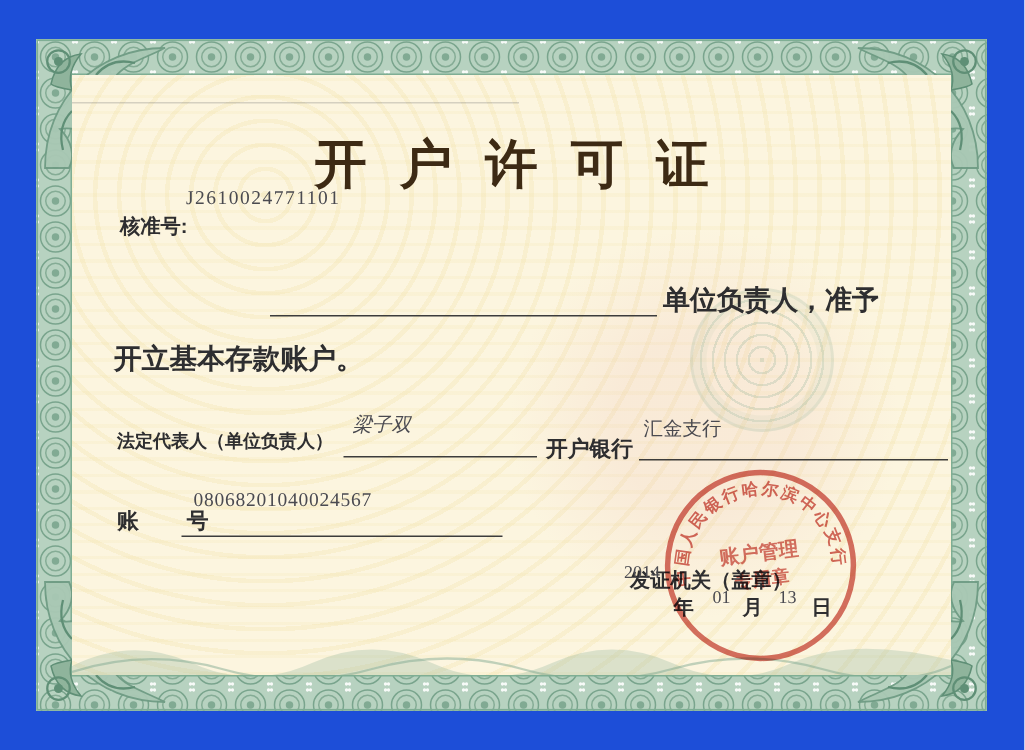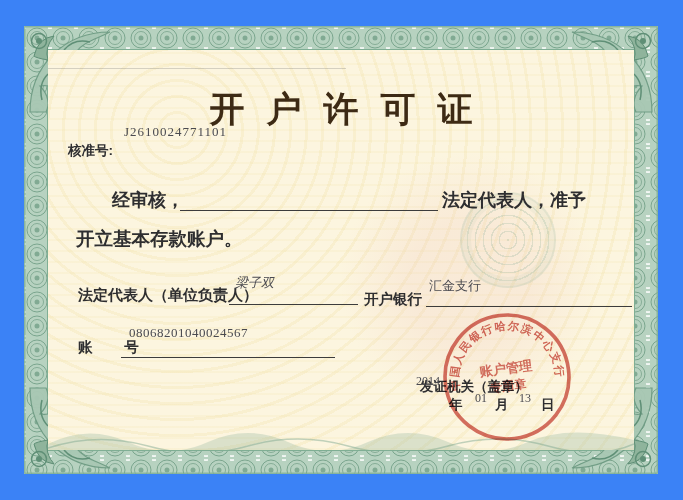--- a/index.html
+++ b/index.html
@@ -1,51 +1,51 @@
 <!DOCTYPE html>
 <html><head>
 <meta charset="utf-8">
 <style>
   html,body{margin:0;padding:0;background:#ffffff;}
-  .page{position:relative;width:683px;height:500px;background:#3b82f6;overflow:hidden;
+  .page{position:relative;width:683px;height:500px;background:#1d4ed8;overflow:hidden;
         font-family:"Liberation Sans",sans-serif;}
   .frame{position:absolute;left:24px;top:26px;width:634px;height:448px;}
   .cert-inner{position:absolute;left:48px;top:50px;width:586px;height:400px;
     background-color:#fcf5df;
     background-image:
       radial-gradient(circle at 72% 58%, rgba(235,185,180,0.18) 0 60px, transparent 130px),
       repeating-radial-gradient(circle at 22% 20%, rgba(238,219,150,0.22) 0 3px, rgba(0,0,0,0) 3px 16px),
       repeating-linear-gradient(0deg, rgba(240,224,160,0.16) 0 2px, transparent 2px 11px);
     overflow:hidden;}
   .lbl{position:absolute;font-weight:700;color:#2e2e30;white-space:nowrap;}
   .val{position:absolute;font-family:"Liberation Serif",serif;color:#4a4a50;white-space:nowrap;}
   .uline{position:absolute;border-bottom:1.5px solid #3c3c3c;}
   .title{position:absolute;top:36px;left:0;width:100%;text-align:center;
     font-family:"Liberation Serif",serif;font-weight:700;font-size:35px;color:#3d2a14;
     letter-spacing:22px;padding-left:22px;box-sizing:border-box;}
   .approval-value{left:76px;top:74px;font-size:13px;letter-spacing:1px;}
-  .approval-label{left:20px;top:92px;font-size:13.5px;}
+  .approval-label{left:32px;top:92px;font-size:13.5px;}
   .approval-line{left:84px;top:92px;width:298px;height:18px;border-bottom:1px solid rgba(110,110,110,0.28);}
   .serial{position:absolute;left:405px;top:92px;display:flex;gap:5px;align-items:baseline;}
   .serial-label{font-weight:700;font-size:13.5px;color:#2e2e30;}
   .serial-value{font-family:"Liberation Serif",serif;font-size:13.5px;color:#e0523f;
     letter-spacing:1px;border-bottom:1px solid rgba(150,120,110,0.35);}
   .stmt-prefix{left:64px;top:138px;font-size:18px;}
   .company-uline{left:132px;top:136px;width:258px;height:24px;}
   .company-val{left:140px;top:128px;font-size:13px;color:#55493d;}
   .stmt-suffix{left:394px;top:138px;font-size:18px;}
   .stmt-line2{left:28px;top:176px;font-size:18.5px;}
-  .legal-label{left:30px;top:236px;font-size:15px;}
+  .legal-label{left:30px;top:236px;font-size:12px;}
   .legal-uline{left:181px;top:228px;width:129px;height:26px;}
   .legal-val{left:187px;top:224px;font-size:13px;font-style:italic;}
   .bank-label{left:316px;top:240px;font-size:14.5px;text-align:right;}
   .bank-uline{left:378px;top:232px;width:206px;height:24px;}
   .bank-val1{left:381px;top:212px;font-size:13px;}
   .bank-val2{left:381px;top:227px;font-size:13px;}
-  .acct-label{left:30px;top:288px;font-size:14.5px;letter-spacing:14px;font-family:Liberation Serif, serif;}
+  .acct-label{left:30px;top:288px;font-size:14.5px;letter-spacing:14px;}
   .acct-uline{left:73px;top:283px;width:214px;height:24px;}
   .acct-val{left:81px;top:275px;font-size:13px;letter-spacing:0.5px;}
   .issuer-label{left:372px;top:328px;font-size:13.5px;}
   .date-num{font-size:12px;}
   .date-unit{font-size:13.5px;}
   .d-year{left:368px;top:324px;} .d-yu{left:401px;top:346px;}
   .d-month{left:427px;top:341px;} .d-mu{left:447px;top:346px;}
   .d-day{left:471px;top:341px;} .d-du{left:493px;top:346px;}
   .seal{position:absolute;left:392px;top:260px;width:134px;height:134px;
     mix-blend-mode:multiply;opacity:0.88;transform:rotate(-7deg);}
@@ -105,23 +105,22 @@
       <path d="M0 34 Q50 18 100 32 T200 32 T300 32 T400 32 T500 32 T586 30" fill="none" stroke="rgba(120,165,140,0.45)" stroke-width="1.5"></path>
     </svg>
 
     <div class="title">开户许可证</div>
 
     <div class="val approval-value">J2610024771101</div>
     <div class="lbl approval-label">核准号:</div>
     <div class="approval-line"></div>
 
 
-    <div class="lbl stmt-prefix">经审核，</div>
     <div class="uline company-uline"></div>
-    <div class="lbl stmt-suffix">法定代表人，准予</div>
+    <div class="lbl stmt-suffix">单位负责人，准予</div>
     <div class="lbl stmt-line2">开立基本存款账户。</div>
 
     <div class="lbl legal-label">法定代表人（单位负责人）</div>
     <div class="uline legal-uline"></div>
     <div class="val legal-val">梁子双</div>
 
     <div class="lbl bank-label">开户银行</div>
     <div class="uline bank-uline"></div>
     <div class="val bank-val2">汇金支行</div>
 

